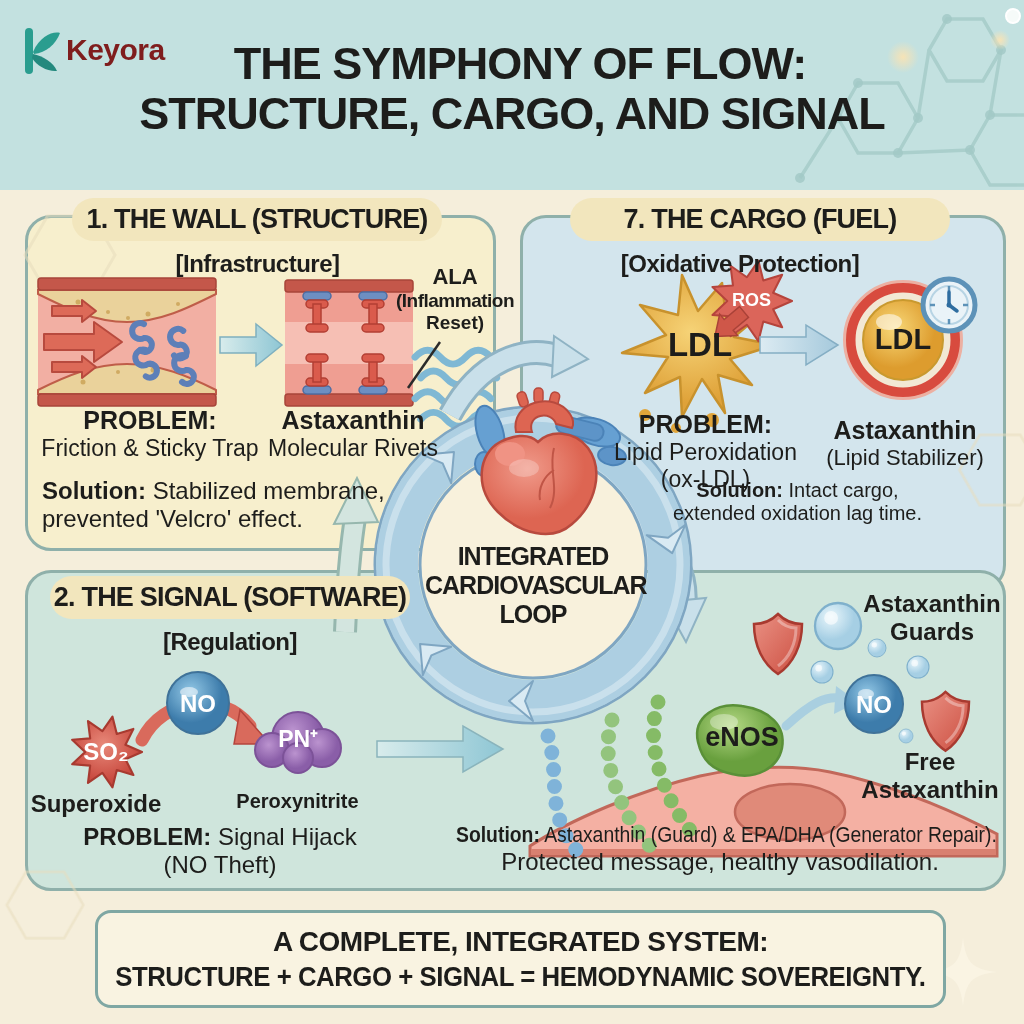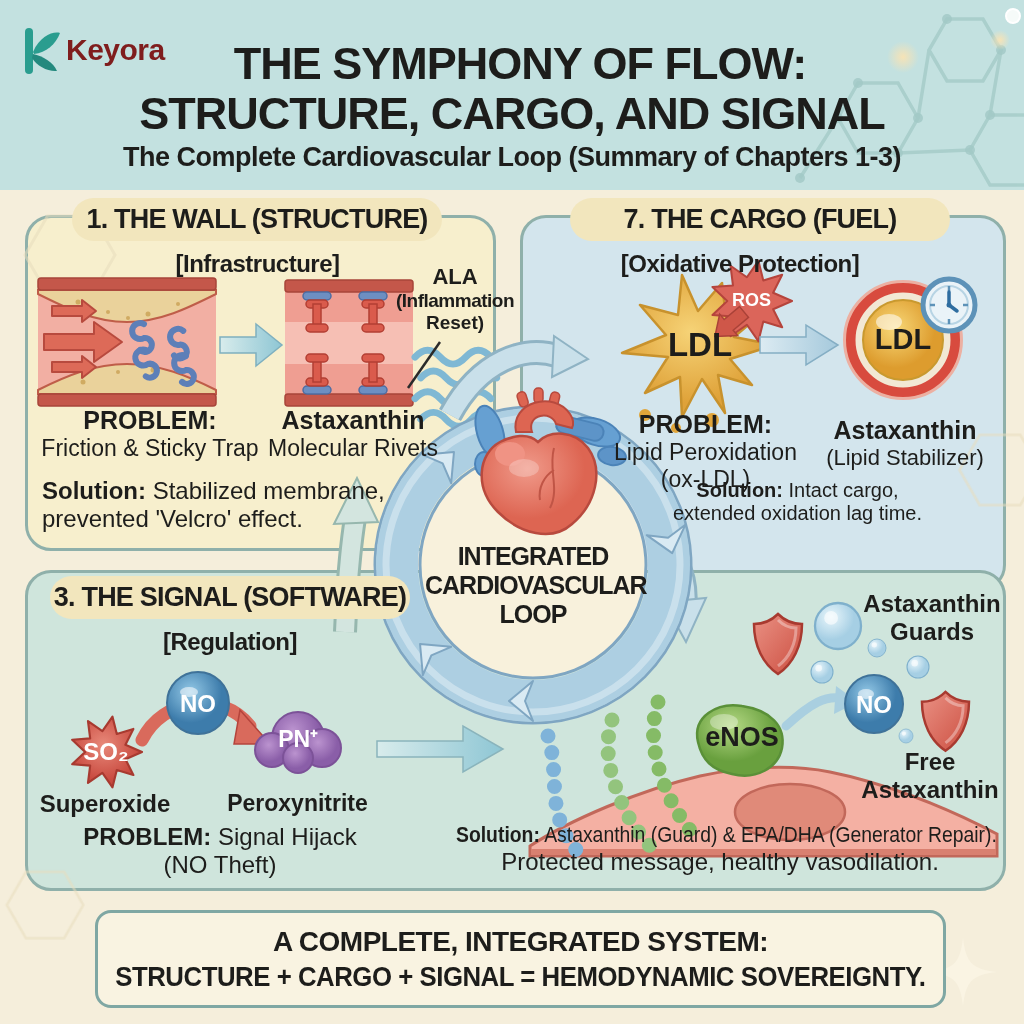--- a/index.html
+++ b/index.html
@@ -74,21 +74,20 @@
 
   <svg class="abs" style="left:20px;top:26px;z-index:3" width="42" height="50">
     <path d="M9,6 L9,44" stroke="#2a9d8f" stroke-width="8" stroke-linecap="round" fill="none"></path>
     <path d="M13,26 C20,10 33,5 40,7 C36,18 26,27 14,28 Z" fill="#2a9d8f"></path>
     <path d="M13,28 C23,30 33,36 37,45 C28,46 17,40 12,32 Z" fill="#23897e"></path>
   </svg>
   <div class="txt logo-text" style="left:66px;top:33px">Keyora</div>
 
   <div class="txt title1 c" style="left:90px;top:38px;width:860px">THE SYMPHONY OF FLOW:</div>
   <div class="txt title2 c" style="left:74px;top:88px;width:876px">STRUCTURE, CARGO, AND SIGNAL</div>
-  <div class="txt subtitle c" style="left:74px;top:142px;width:876px">The Complete Cardiovascular Loop (Summary of Chapters 1-3)</div>
 
   <div class="panel" id="panel-wall"></div>
   <div class="panel" id="panel-cargo"></div>
   <div class="panel" id="panel-signal"></div>
 
   <svg class="overlay" width="1024" height="1024">
     <defs>
       <linearGradient id="tealArrowGrad" x1="0" y1="0" x2="1" y2="0">
         <stop offset="0%" stop-color="#d8ecec"></stop>
           <stop offset="100%" stop-color="#8ec6d4"></stop>
@@ -393,27 +392,27 @@
   <div class="txt c" style="left:805px;top:416px;width:200px">
     <span class="lbl" style="font-size:25px">Astaxanthin</span><br>
     <span style="font-size:22px">(Lipid Stabilizer)</span>
   </div>
   <div class="txt c" style="left:600px;top:479px;width:395px;font-size:20px">
     <span class="lbl">Solution:</span>
     <span>Intact cargo,</span><br>
     <span>extended oxidation lag time.</span>
   </div>
 
-  <div class="pill" style="left:50px;top:576px;width:360px">3. THE SIGNAL (SOFTWARE)</div>
+  <div class="pill" style="left:50px;top:576px;width:360px">2. THE SIGNAL (SOFTWARE)</div>
   <div class="txt tag c" style="left:95px;top:628px;width:270px">[Regulation]</div>
   <div class="txt c b white" style="left:66px;top:738px;width:80px;font-size:24px">SO₂</div>
   <div class="txt c b white" style="left:168px;top:690px;width:60px;font-size:24px">NO</div>
   <div class="txt c b white" style="left:263px;top:726px;width:70px;font-size:23px">PN⁺</div>
-  <div class="txt c b" style="left:20px;top:790px;width:170px;font-size:24px">Superoxide</div>
-  <div class="txt c b" style="left:205px;top:790px;width:185px;font-size:23px">Peroxynitrite</div>
+  <div class="txt c b" style="left:11px;top:790px;width:170px;font-size:24px">Superoxide</div>
+  <div class="txt c b" style="left:205px;top:790px;width:185px;font-size:20px">Peroxynitrite</div>
   <div class="txt c" style="left:70px;top:823px;width:300px;font-size:24px">
     <span class="lbl">PROBLEM:</span>
     <span>Signal Hijack</span><br>
     <span>(NO Theft)</span>
   </div>
   <div class="txt c b" style="left:698px;top:722px;width:88px;font-size:27px">eNOS</div>
   <div class="txt c b white" style="left:842px;top:691px;width:64px;font-size:24px">NO</div>
   <div class="txt c" style="left:857px;top:590px;width:150px">
     <span class="b" style="font-size:24px">Astaxanthin</span><br>
     <span class="b" style="font-size:24px">Guards</span>

